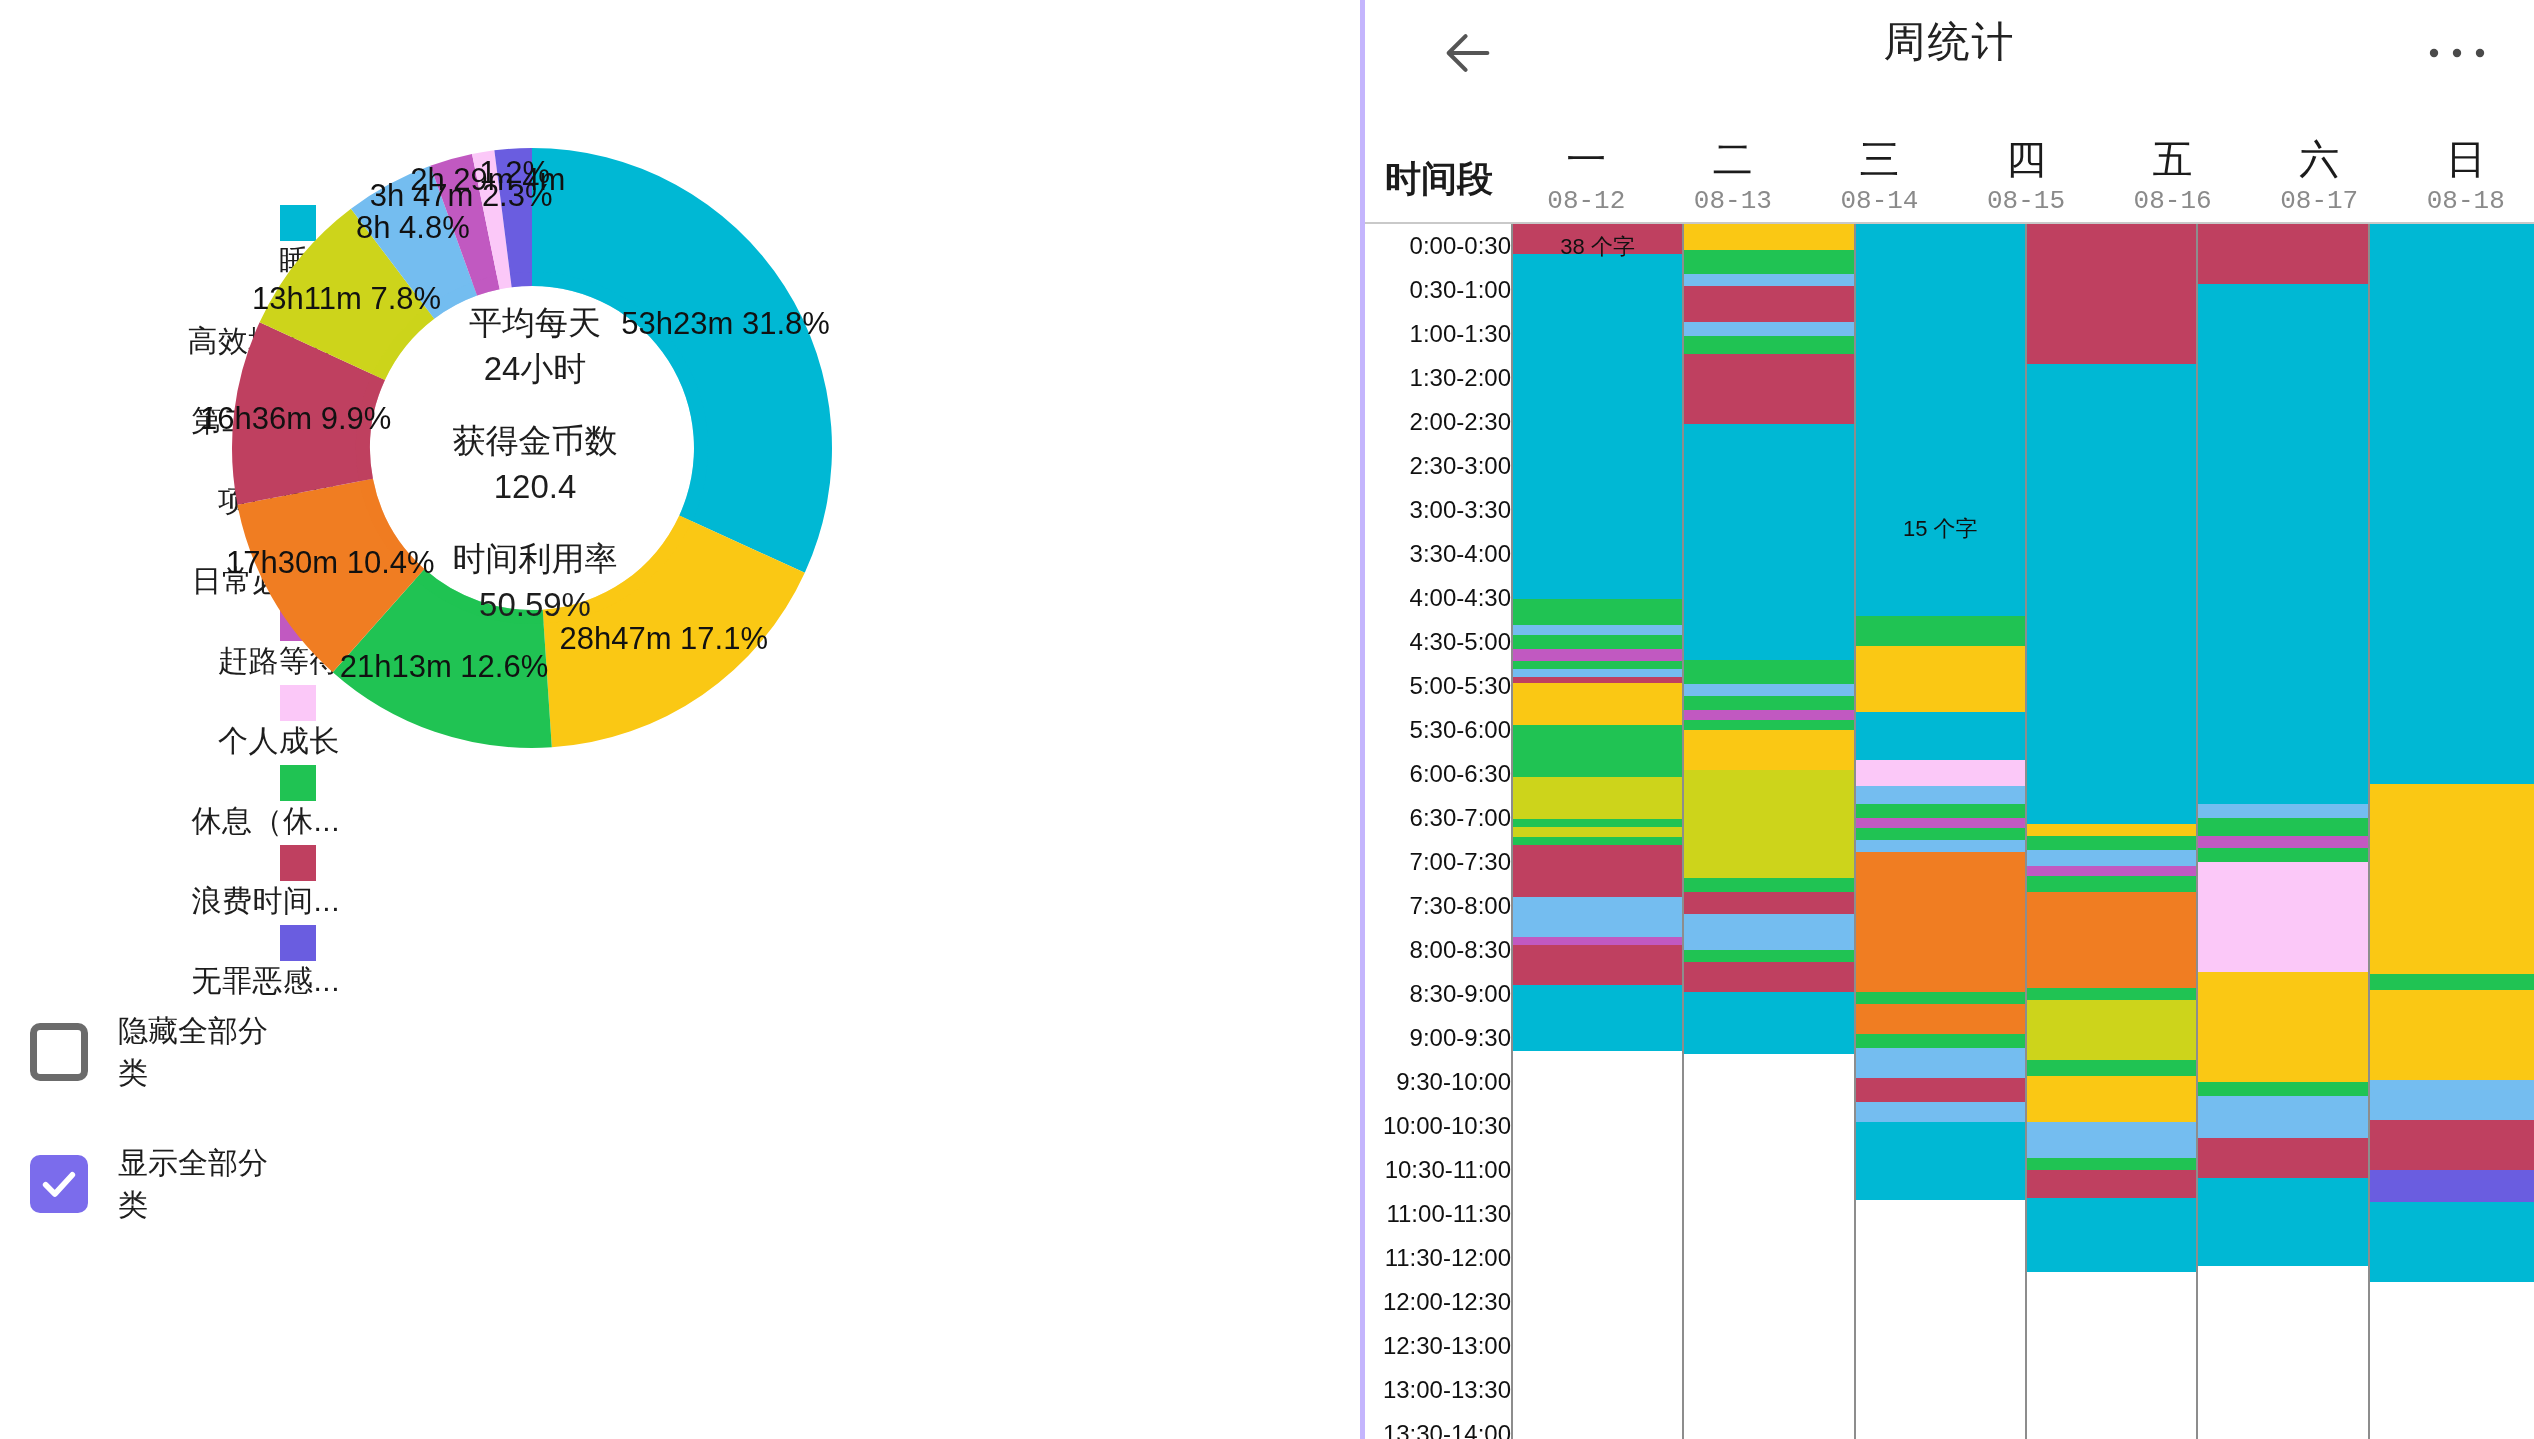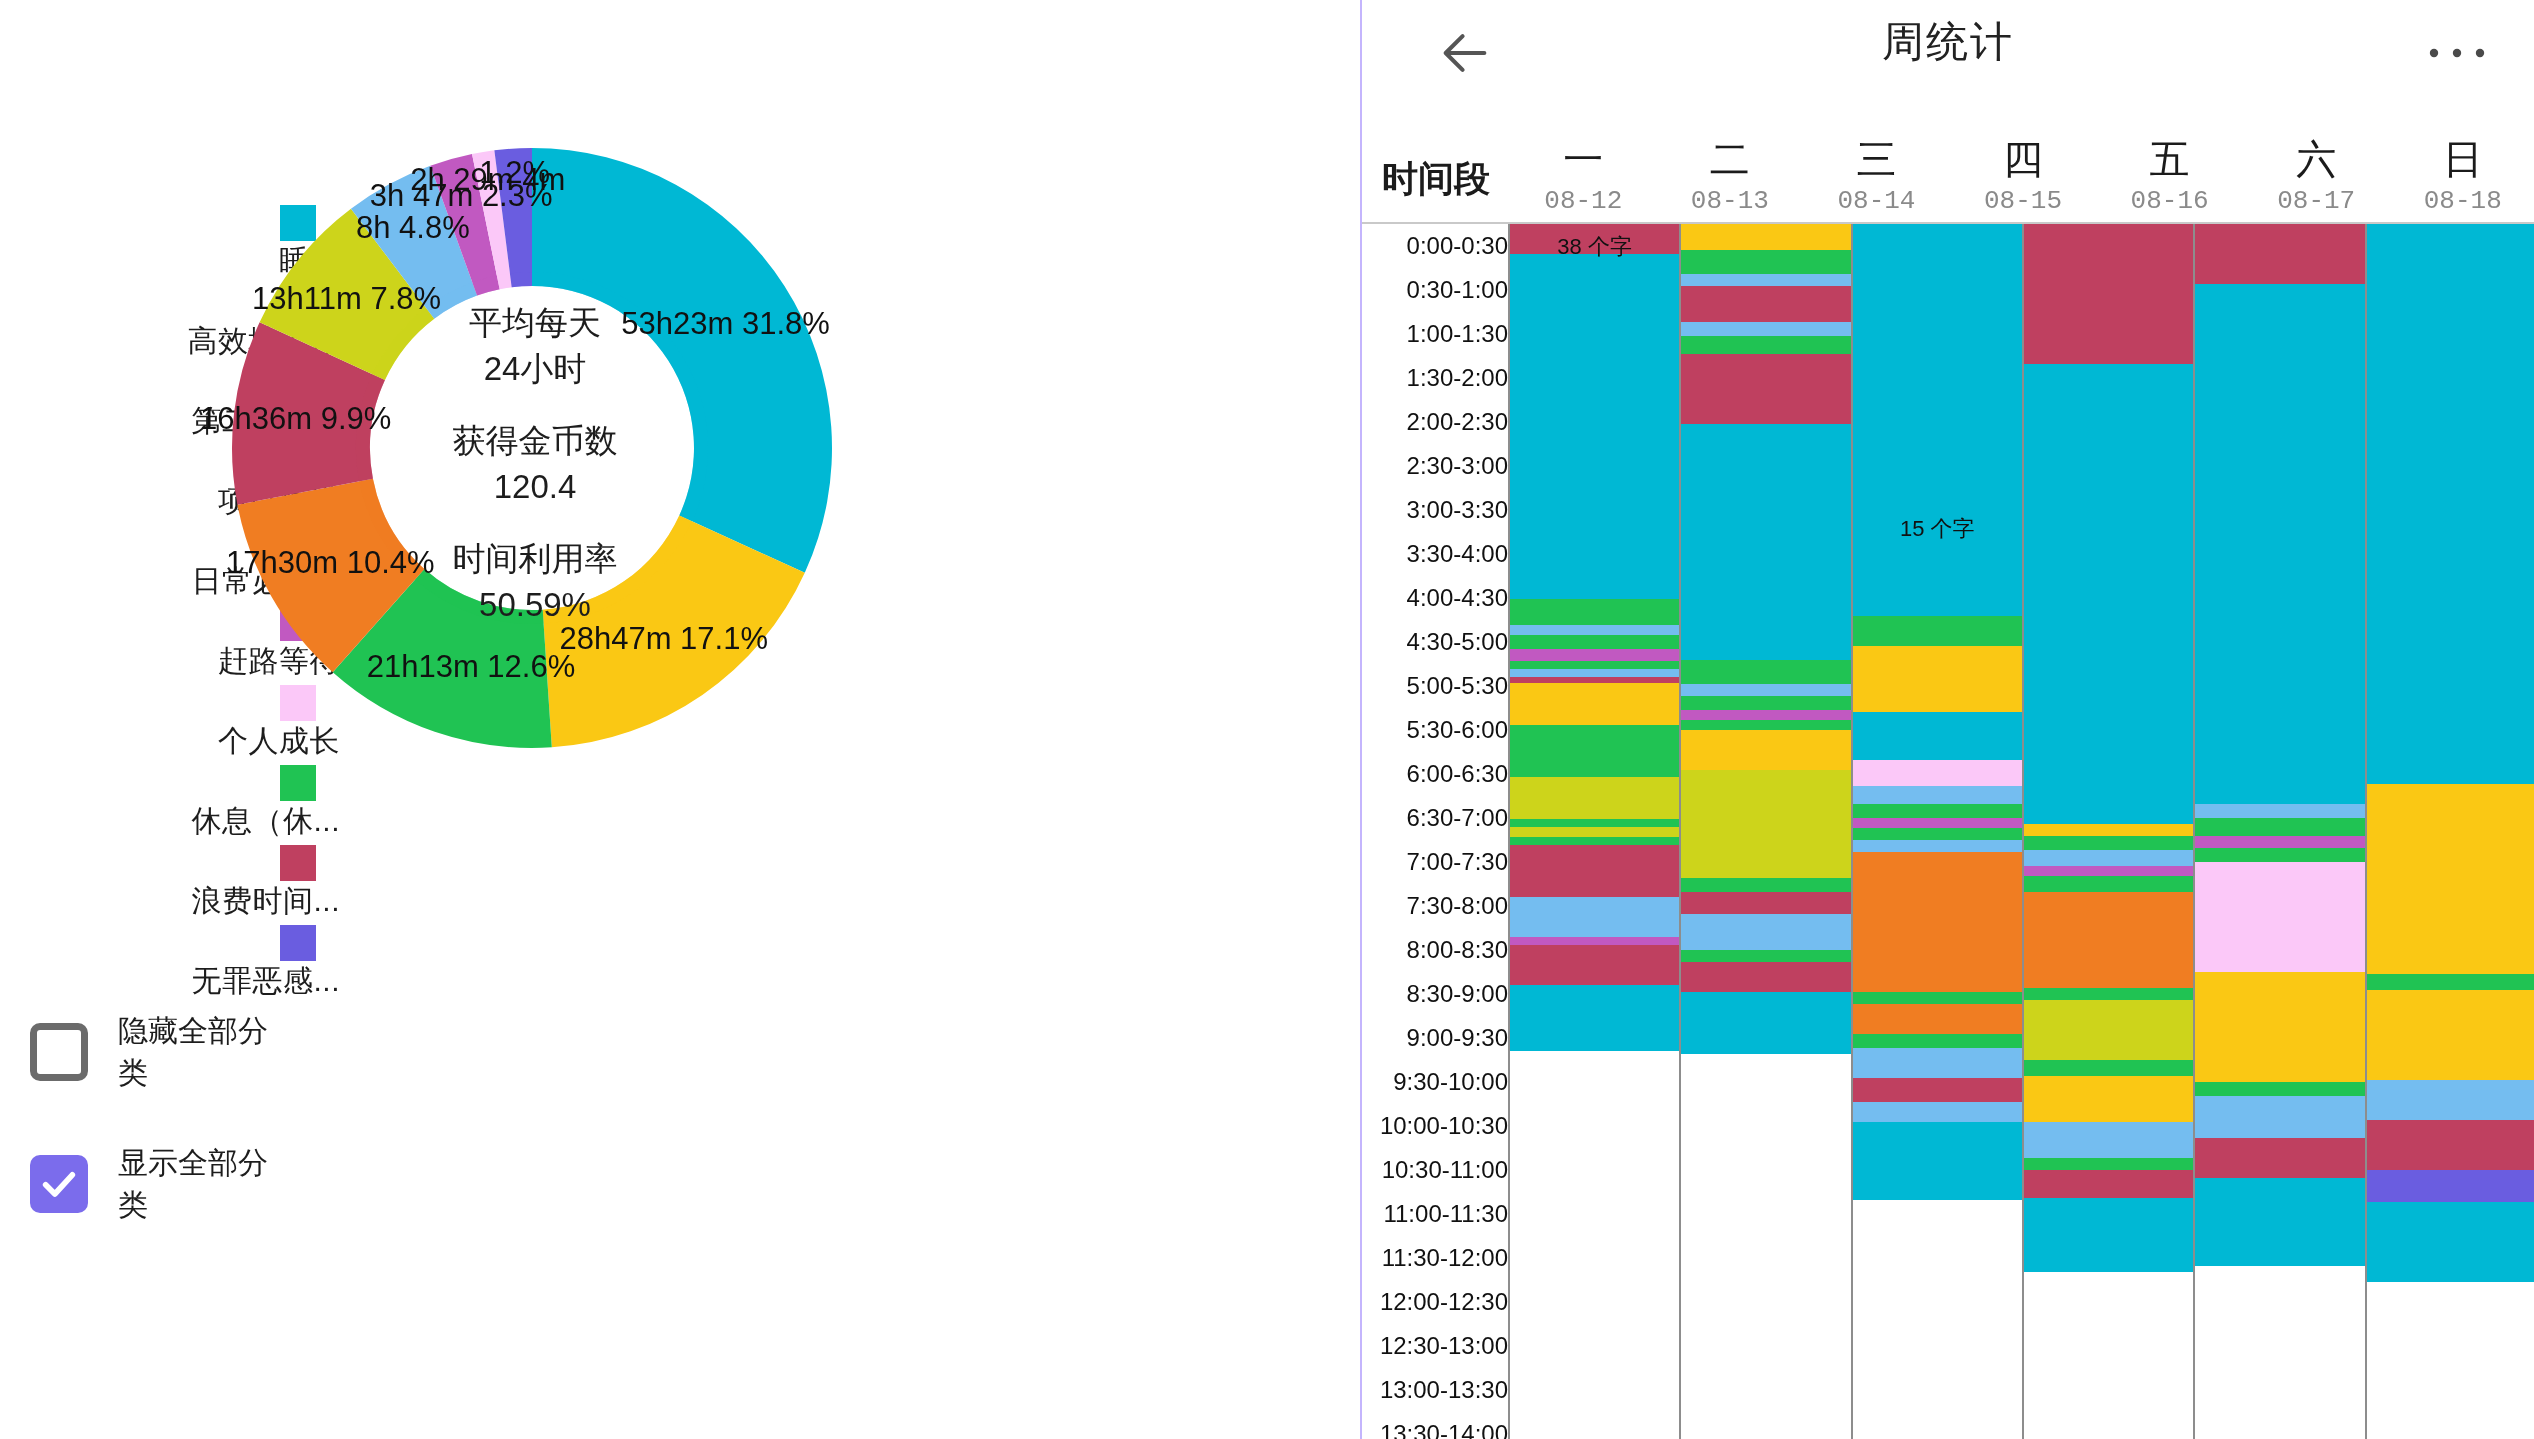--- a/index.html
+++ b/index.html
@@ -70,21 +70,21 @@
     font-size: 33px; color: #1d1d1d; line-height: 46px;
   }
   #donut-center .blk { margin-bottom: 26px; }
   #donut-center .blk:last-child { margin-bottom: 0; }
 
   
   #right-panel {
     position: absolute; left: 1360px; top: 0;
     width: 1174px; height: 1439px;
     background: #ffffff;
-    border-left: 2px solid #c4b5fd;
+    border-left: 5px solid #c4b5fd;
   }
   #titlebar {
     position: relative; height: 100px;
     display: flex; align-items: center;
   }
   #back-btn {
     position: absolute; left: 68px; top: 18px;
     width: 70px; height: 70px;
     display: flex; align-items: center; justify-content: center;
     cursor: pointer;
@@ -219,21 +219,21 @@
           <path d="M 193.09932849821197 441.56835866739027 A 176 176 0 0 1 137.17578988363886 343.28351540411336 L 150.92317023380394 340.63596304242253 A 162 162 0 0 0 202.39824554949058 431.1026937733933 Z" fill="#f07d22" opacity="0.45"></path>
           <path d="M 137.17578988363886 343.28351540411336 A 176 176 0 0 1 150.19867746119985 236.24678098651992 L 162.91014629951349 242.11351431713766 A 162 162 0 0 0 150.92317023380394 340.63596304242253 Z" fill="#bf4060" opacity="0.45"></path>
           <path d="M 150.19867746119985 236.24678098651992 A 176 176 0 0 1 203.7934619248369 169.65695147215544 L 212.2417092717249 180.82060305959763 A 162 162 0 0 0 162.91014629951349 242.11351431713766 Z" fill="#cdd41b" opacity="0.45"></path>
           <path d="M 203.7934619248369 169.65695147215544 A 176 176 0 0 1 250.32484679293694 144.42561765262855 L 255.07173397986242 157.5963071575331 A 162 162 0 0 0 212.2417092717249 180.82060305959763 Z" fill="#74bdf0" opacity="0.45"></path>
           <path d="M 250.32484679293694 144.42561765262855 A 176 176 0 0 1 274.81633540043424 137.55258846435166 L 277.6150359935815 151.26999620014186 A 162 162 0 0 0 255.07173397986242 157.5963071575331 Z" fill="#c159c1" opacity="0.45"></path>
           <path d="M 274.81633540043424 137.55258846435166 A 176 176 0 0 1 287.91938668826765 135.39058869643438 L 289.67579911079184 149.27997368649073 A 162 162 0 0 0 277.6150359935815 151.26999620014186 Z" fill="#fbc8f8" opacity="0.45"></path>
           <path d="M 287.91938668826765 135.39058869643438 A 176 176 0 0 1 309.99999999999983 134 L 309.99999999999983 148 A 162 162 0 0 0 289.67579911079184 149.27997368649073 Z" fill="#6a5de0" opacity="0.45"></path>
         </svg>
     <div class="slice-label" style="left: 503.542px; top: 185.736px; transform: translate(-50%, -50%);">53h23m 31.8%</div>
         <div class="slice-label" style="left: 441.722px; top: 500.98px; transform: translate(-50%, -50%);">28h47m 17.1%</div>
-        <div class="slice-label" style="left: 249px; top: 529.467px; transform: translate(-50%, -50%);">21h13m 12.6%</div>
+        <div class="slice-label" style="left: 222px; top: 529.467px; transform: translate(-50%, -50%);">21h13m 12.6%</div>
         <div class="slice-label" style="left: 108.357px; top: 424.734px; transform: translate(-50%, -50%);">17h30m 10.4%</div>
         <div class="slice-label" style="left: 73.7422px; top: 281.255px; transform: translate(-50%, -50%);">16h36m 9.9%</div>
         <div class="slice-label" style="left: 124.593px; top: 160.775px; transform: translate(-50%, -50%);">13h11m 7.8%</div>
         <div class="slice-label" style="left: 190.831px; top: 90.2301px; transform: translate(-50%, -50%);">8h 4.8%</div>
         <div class="slice-label" style="left: 239.21px; top: 57.7447px; transform: translate(-50%, -50%);">3h 47m 2.3%</div>
         <div class="slice-label" style="left: 265.719px; top: 41.6287px; transform: translate(-50%, -50%);">2h 29m 4m</div>
         <div class="slice-label" style="left: 292.652px; top: 34.5457px; transform: translate(-50%, -50%);">1.2%</div>
       </div>
 
     <div id="donut-center">

